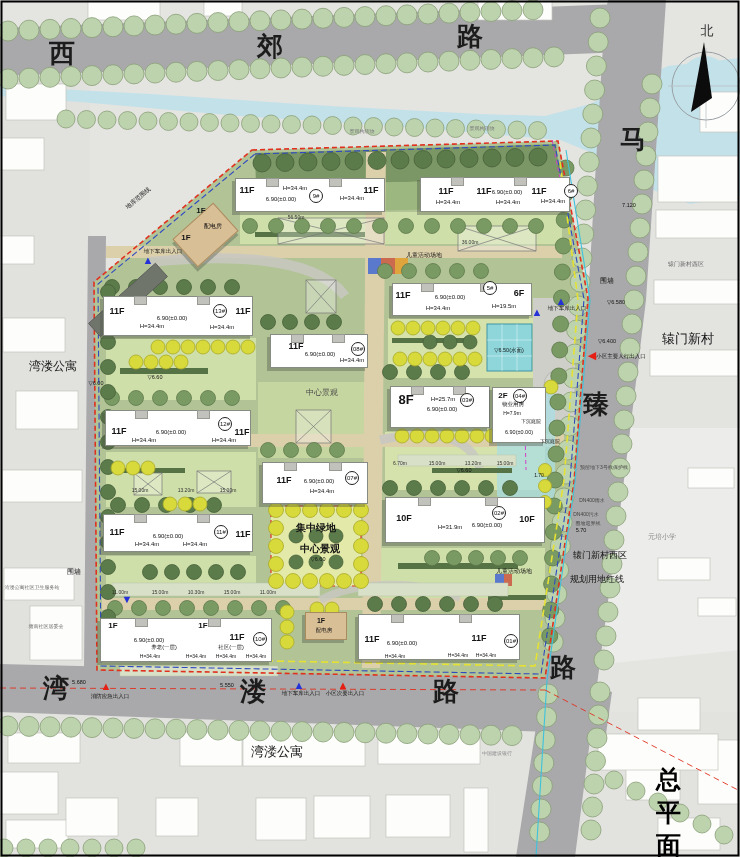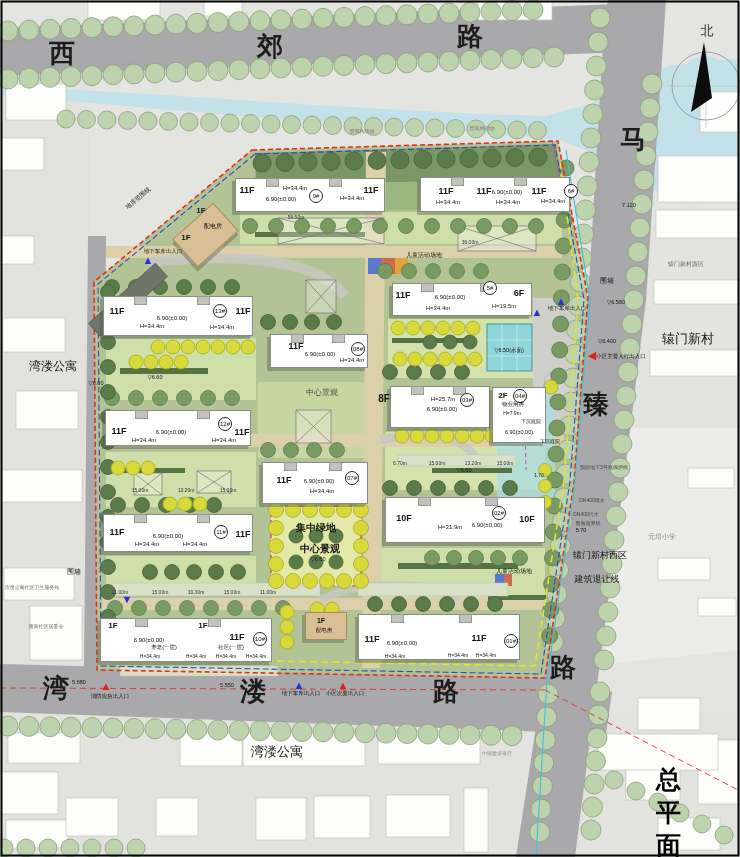--- a/index.html
+++ b/index.html
@@ -632,21 +632,21 @@
       <div class="lbl b" style="left: 119px; top: 431px; font-size: 9px; transform: translate(-50%, -50%);">11F</div>
       <div class="lbl" style="left: 171px; top: 432px; font-size: 6px; transform: translate(-50%, -50%);">6.90(±0.00)</div>
       <div class="lbl" style="left: 144px; top: 440px; font-size: 6px; transform: translate(-50%, -50%);">H=34.4m</div>
       <div class="lbl" style="left: 225px; top: 424px; font-size: 6px; transform: translate(-50%, -50%);"><span class="circ">12#</span></div>
       <div class="lbl b" style="left: 242px; top: 432px; font-size: 9px; transform: translate(-50%, -50%);">11F</div>
       <div class="lbl" style="left: 224px; top: 440px; font-size: 6px; transform: translate(-50%, -50%);">H=34.4m</div>
       <div class="bldg" style="left: 390px; top: 386px; width: 100px; height: 42px;">
         <div class="notch" style="left: 20px;"></div>
         <div class="notch" style="left: 62px;"></div>
       </div>
-      <div class="lbl b" style="left: 384px; top: 399px; font-size: 10px; transform: translate(-50%, -50%);">8F</div>
+      <div class="lbl b" style="left: 406px; top: 399px; font-size: 13px; transform: translate(-50%, -50%);">8F</div>
       <div class="lbl" style="left: 443px; top: 399px; font-size: 6px; transform: translate(-50%, -50%);">H=25.7m</div>
       <div class="lbl" style="left: 467px; top: 400px; font-size: 6px; transform: translate(-50%, -50%);"><span class="circ">03#</span></div>
       <div class="lbl" style="left: 442px; top: 409px; font-size: 6px; transform: translate(-50%, -50%);">6.90(±0.00)</div>
       <div class="bldg" style="left: 492px; top: 387px; width: 54px; height: 56px;"></div>
       <div class="lbl b" style="left: 503px; top: 396px; font-size: 8px; transform: translate(-50%, -50%);">2F</div>
       <div class="lbl" style="left: 520px; top: 396px; font-size: 6px; transform: translate(-50%, -50%);"><span class="circ">04#</span></div>
       <div class="lbl" style="left: 513px; top: 405px; font-size: 5.5px; transform: translate(-50%, -50%);">物业用房</div>
       <div class="lbl" style="left: 512px; top: 413px; font-size: 5px; transform: translate(-50%, -50%);">H=7.9m</div>
       <div class="lbl" style="left: 531px; top: 421px; font-size: 5px; transform: translate(-50%, -50%);">下沉庭院</div>
       <div class="lbl" style="left: 519px; top: 433px; font-size: 5.5px; transform: translate(-50%, -50%);">6.90(±0.00)</div>
@@ -720,21 +720,21 @@
       <div class="lbl b" style="left: 316px; top: 528px; font-size: 10px; transform: translate(-50%, -50%); text-align: right;">集中绿地</div>
       <div class="lbl b" style="left: 320px; top: 549px; font-size: 10px; transform: translate(-50%, -50%);">中心景观</div>
       <div class="lbl" style="left: 607px; top: 280px; font-size: 7px; transform: translate(-50%, -50%);">围墙</div>
       <div class="lbl" style="left: 74px; top: 571px; font-size: 7px; transform: translate(-50%, -50%);">围墙</div>
       <div class="lbl" style="left: 686px; top: 264px; font-size: 6px; color: rgb(102, 102, 102); transform: translate(-50%, -50%);">辕门新村西区</div>
       <div class="lbl" style="left: 688px; top: 338px; font-size: 13px; transform: translate(-50%, -50%);">辕门新村</div>
       <div class="lbl" style="left: 53px; top: 366px; font-size: 12px; transform: translate(-50%, -50%);">湾溇公寓</div>
       <div class="lbl" style="left: 277px; top: 751px; font-size: 13px; transform: translate(-50%, -50%);">湾溇公寓</div>
       <div class="lbl" style="left: 662px; top: 536px; font-size: 7px; color: rgb(138, 138, 138); transform: translate(-50%, -50%);">元培小学</div>
       <div class="lbl" style="left: 600px; top: 555px; font-size: 9px; transform: translate(-50%, -50%);">辕门新村西区</div>
-      <div class="lbl" style="left: 597px; top: 579px; font-size: 9px; transform: translate(-50%, -50%);">建筑退让线</div>
+      <div class="lbl" style="left: 597px; top: 579px; font-size: 9px; transform: translate(-50%, -50%);">规划用地红线</div>
       <div class="lbl" style="left: 592px; top: 500px; font-size: 5px; color: rgb(68, 68, 68); transform: translate(-50%, -50%);">DN400雨水</div>
       <div class="lbl" style="left: 586px; top: 514px; font-size: 5px; color: rgb(68, 68, 68); transform: translate(-50%, -50%);">DN400污水</div>
       <div class="lbl" style="left: 588px; top: 523px; font-size: 5px; color: rgb(68, 68, 68); transform: translate(-50%, -50%);">围墙退界线</div>
       <div class="lbl" style="left: 604px; top: 467px; font-size: 5px; color: rgb(68, 68, 68); transform: translate(-50%, -50%);">预留地下3号线保护线</div>
       <div class="lbl" style="left: 32px; top: 587px; font-size: 5px; color: rgb(106, 106, 106); transform: translate(-50%, -50%);">湾溇公寓社区卫生服务站</div>
       <div class="lbl" style="left: 46px; top: 626px; font-size: 5px; color: rgb(106, 106, 106); transform: translate(-50%, -50%);">塘南社区居委会</div>
       <div class="lbl" style="left: 497px; top: 753px; font-size: 5px; color: rgb(138, 138, 138); transform: translate(-50%, -50%);">中国建设银行</div>
       <div class="lbl b" style="left: 186px; top: 238px; font-size: 8px; transform: translate(-50%, -50%);">1F</div>
       <div class="lbl" style="left: 629px; top: 206px; font-size: 5.5px; transform: translate(-50%, -50%);">7.120</div>
       <div class="lbl" style="left: 616px; top: 303px; font-size: 5.5px; transform: translate(-50%, -50%);">▽6.580</div>

